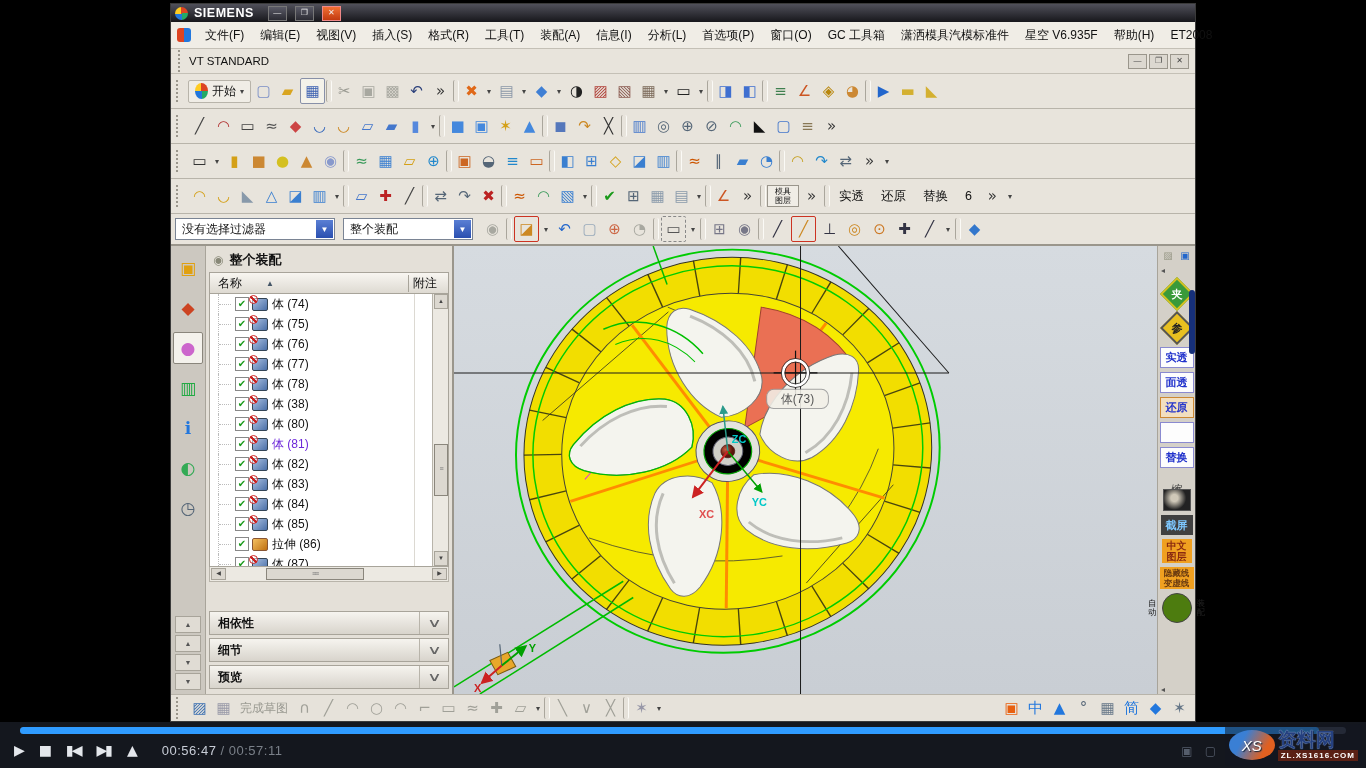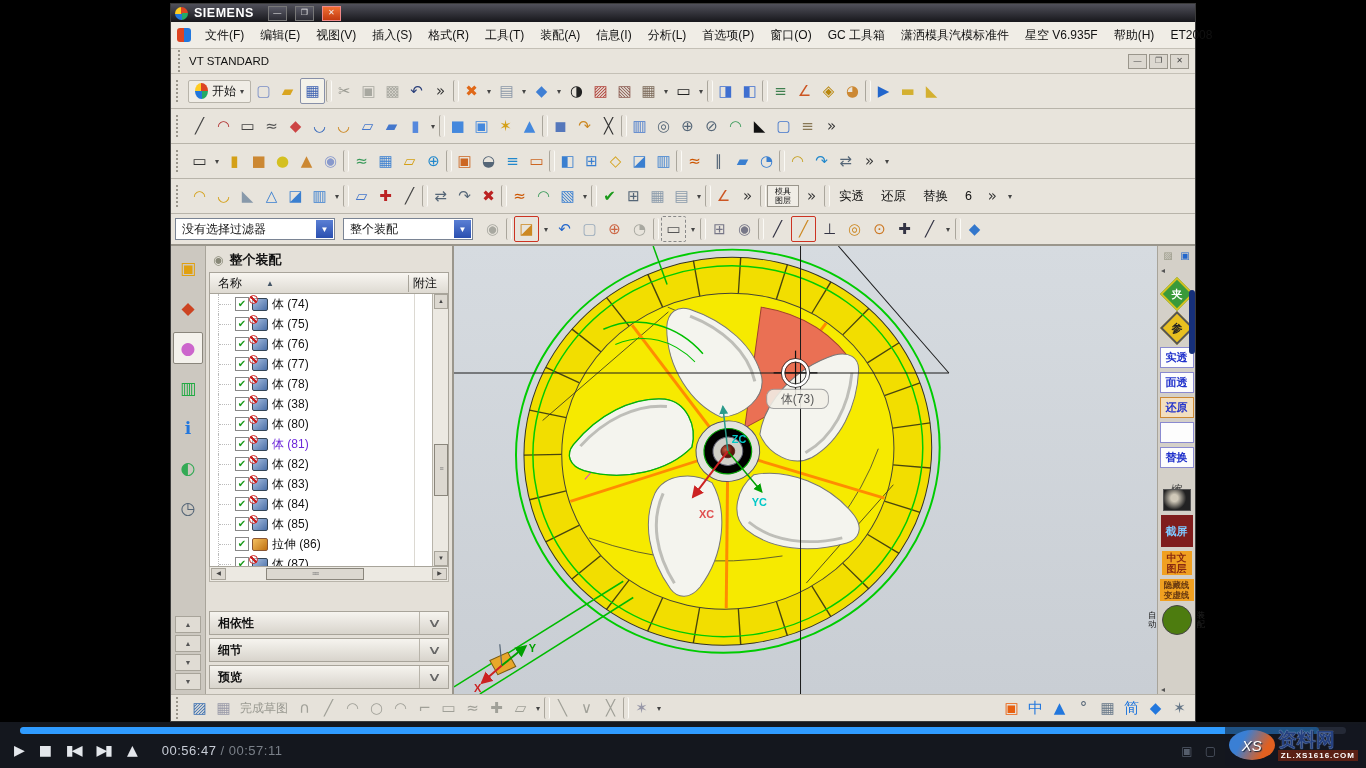--- a/index.html
+++ b/index.html
@@ -112,21 +112,21 @@
   .dia.green{background:#3a9a3a;border:2px solid #d4c020;}
   .dia.green span{color:#fff;}
   .dia.yellow{background:#e8c020;border:2px solid #555;}
   .dia.yellow span{color:#222;}
   .rb-slider{position:absolute;right:0px;top:44px;width:6px;height:64px;background:#16307a;border-radius:3px;}
   .rb-btn{width:32px;height:19px;background:#fdfdfd;border:1px solid #8a8ad0;color:#2233cc;font-size:11px;font-weight:bold;
     display:flex;align-items:center;justify-content:center;white-space:nowrap;}
   .rb-btn.active{background:#f2dfc0;border-color:#cc8833;}
   .rb-vert{writing-mode:vertical-rl;font-size:11px;color:#444;letter-spacing:3px;margin:2px 0;}
   .rb-img{width:26px;height:20px;background:radial-gradient(circle at 40% 40%,#cfc8b8 0 18%,#222 60%);border:1px solid #555;}
-  .rb-shot{width:32px;height:32px;background:#7f1d1d;color:#7ec8ff;font-size:11px;font-weight:bold;display:flex;
+  .rb-shot{width:32px;height:20px;background:#404040;color:#7ec8ff;font-size:11px;font-weight:bold;display:flex;
     align-items:center;justify-content:center;}
   .rb-or{width:30px;background:#f0a020;color:#8a2a10;font-size:10px;font-weight:bold;line-height:11px;text-align:center;padding:1px 0;}
   .rb-or.small{font-size:8.5px;color:#6a3a10;line-height:10px;width:34px;}
   .rb-circ{width:28px;height:28px;border-radius:50%;border:1.5px solid #444;background:#4d7c0f;font-size:8.5px;line-height:9.5px;
     display:flex;align-items:center;justify-content:center;color:#222;gap:40px;}
   
   .botbar{height:26px;flex:0 0 26px;background:#e6e2da;border-top:1px solid #b8b4aa;display:flex;align-items:center;padding:0 4px;gap:1px;}
   .botbar .cell{height:22px;}
   .gray-label{color:#9a9a92;font-size:12px;padding:0 4px;white-space:nowrap;}
   .bot-right{margin-left:auto;display:flex;gap:1px;align-items:center;}

